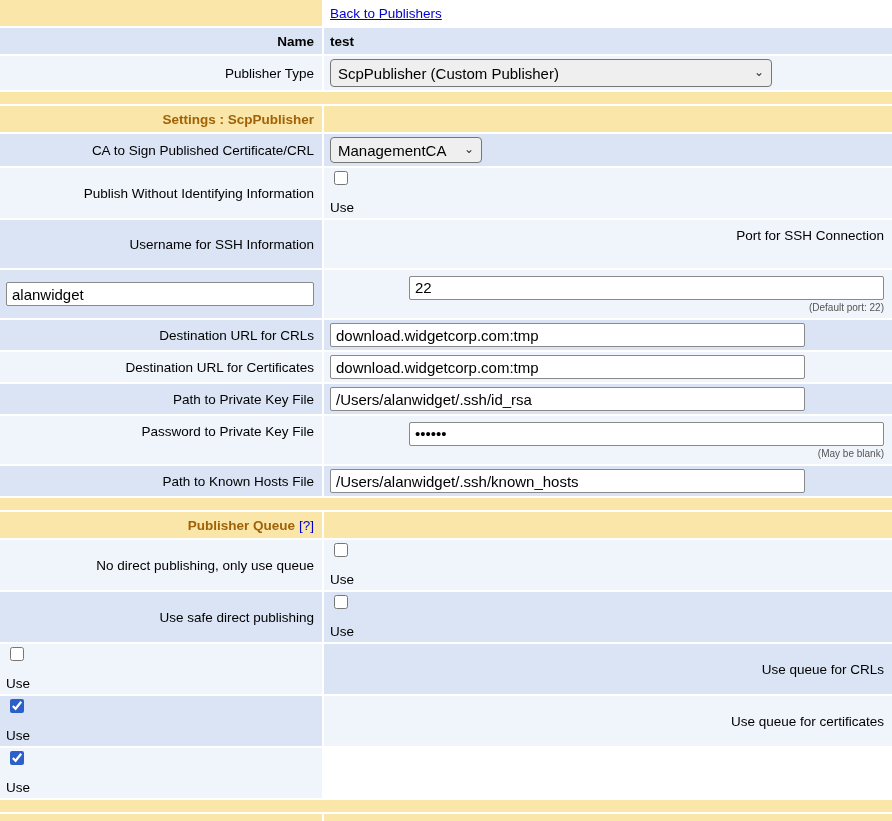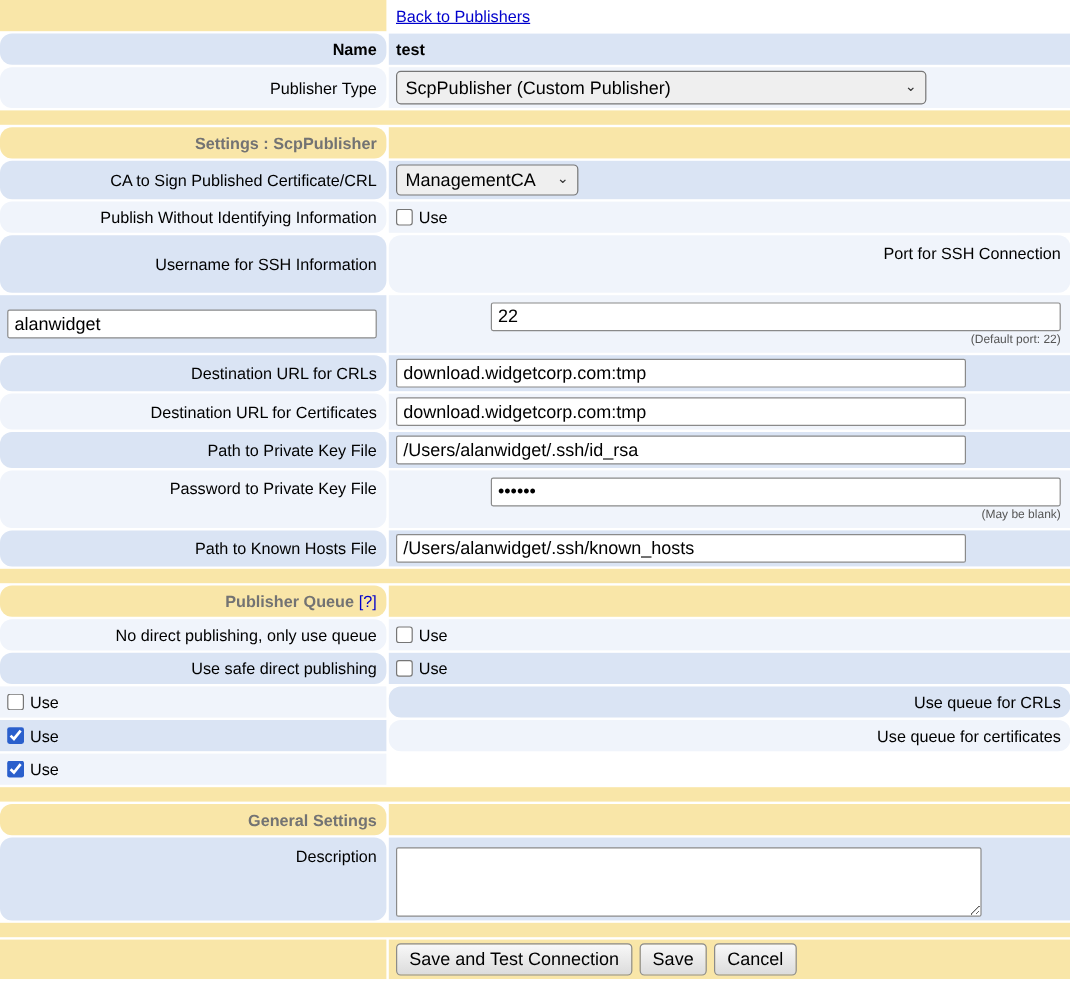--- a/index.html
+++ b/index.html
@@ -12,32 +12,32 @@
   .grid{
     display:grid;
     grid-template-columns:322px 1fr;
     gap:2px;
     background:#ffffff;
     width:892px;
   }
   .cell{box-sizing:border-box;padding:3px 8px;}
   .label-cell{
     display:flex;align-items:center;justify-content:flex-end;
-    text-align:right;min-height:26px;border-radius:10px;
+    text-align:right;min-height:26px;
   }
   .value-cell{
     display:flex;align-items:center;min-height:26px;padding-left:6px;
   }
   .stack{flex-direction:column;align-items:flex-end;justify-content:center;gap:2px;}
   .dark{background:#dae4f4;}
   .light{background:#f0f4fb;}
   .white{background:#ffffff;}
   .cream{background:#f9e6a8;}
   .band{grid-column:1 / -1;height:12px;background:#f9e6a8;}
-  .section-title{color:#737373;font-weight:bold;}
+  .section-title{color:#a16207;font-weight:bold;}
   .bold{font-weight:bold;}
   a.link{color:#0000cc;text-decoration:underline;cursor:pointer;}
   .help-link{color:#0000cc;text-decoration:none;margin-left:4px;cursor:pointer;}
   .note{font-size:10px;color:#555;}
   input[type="text"],input[type="password"]{
     box-sizing:border-box;
     width:475px;height:24px;
     border:1px solid #8a8a8a;border-radius:2px;
     padding:2px 5px;font-size:15px;
     font-family:"Liberation Sans","DejaVu Sans",sans-serif;
@@ -64,21 +64,21 @@
     font-size:15px;color:#000;
     font-family:Liberation Sans, sans-serif;
     outline:none;
   }
   .chev{
     position:absolute;right:7px;top:50%;transform:translateY(-58%);
     font-size:12px;color:#333;pointer-events:none;
   }
   .w440{width:440px;}
   .w150{width:150px;height:24px;}
-  .checkline{display:flex;align-items:center;gap:3px;}
+  .checkline{display:flex;align-items:center;gap:15px;flex-direction:column;}
   input[type="checkbox"]{
     width:14px;height:14px;margin:0 2px 0 0;
     accent-color:#2a5fcc;
   }
   .btn{
     font-family:"Liberation Sans","DejaVu Sans",sans-serif;
     font-size:15px;color:#000;
     background:linear-gradient(#f8f8f8,#dcdcdc);
     border:1px solid #8b8b8b;border-radius:4px;
     padding:3px 10px;height:27px;

